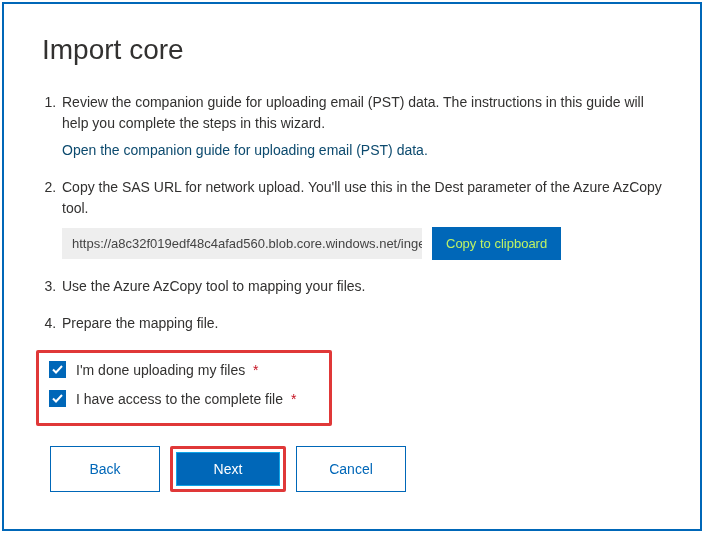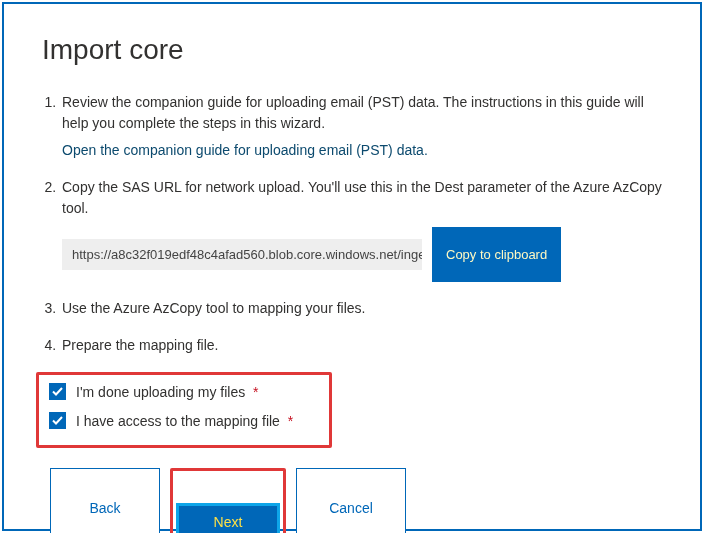--- a/index.html
+++ b/index.html
@@ -52,23 +52,23 @@
     background: #eeeeee;
     padding: 6px 10px;
     font-size: 13px;
     color: #444;
     width: 360px;
     overflow: hidden;
     white-space: nowrap;
   }
   .copy-btn {
     background: #0067b8;
-    color: #fef9c3;
+    color: #bef264;
     border: none;
-    padding: 20px 14px;
+    padding: 9px 14px;
     font-size: 13px;
     cursor: pointer;
   }
   .checkbox-area {
     border: 3px solid #e03838;
     border-radius: 2px;
     padding: 8px 10px 4px 10px;
     margin-top: 12px;
     margin-left: -6px;
     width: 296px;
@@ -102,23 +102,22 @@
     padding: 8px 0;
     font-size: 14px;
     text-align: center;
     cursor: pointer;
     background: #fff;
     border: 1px solid #0067b8;
     color: #0067b8;
   }
   .btn.primary {
     background: #0067b8;
-    color: #fde047;
-    border: 3px solid #0ea5e9;
-    margin-top: 29px;
+    color: #ffffff;
+    border: 1px solid #0ea5e9;
   }
   .next-wrap {
     border: 3px solid #e03838;
     border-radius: 2px;
     padding: 3px;
     display: inline-block;
   }
   .next-wrap .btn { min-width: 104px; }
 </style>
 </head>
@@ -160,21 +159,21 @@
         <span class="req">*</span>
       </span>
     </div>
     <div class="cb-row">
       <div class="cb">
         <svg width="15" height="15" viewBox="0 0 15 15">
           <path d="M3 7.5 L6 10.5 L12 4" stroke="#fff" stroke-width="2" fill="none"></path>
         </svg>
       </div>
       <span>
-        <span>I have access to the mapping file</span>
+        <span>I have access to the complete file</span>
         <span class="req">*</span>
       </span>
     </div>
   </div>
 
   <div class="buttons">
     <button class="btn">Back</button>
     <span class="next-wrap">
       <button class="btn primary">Next</button>
     </span>

